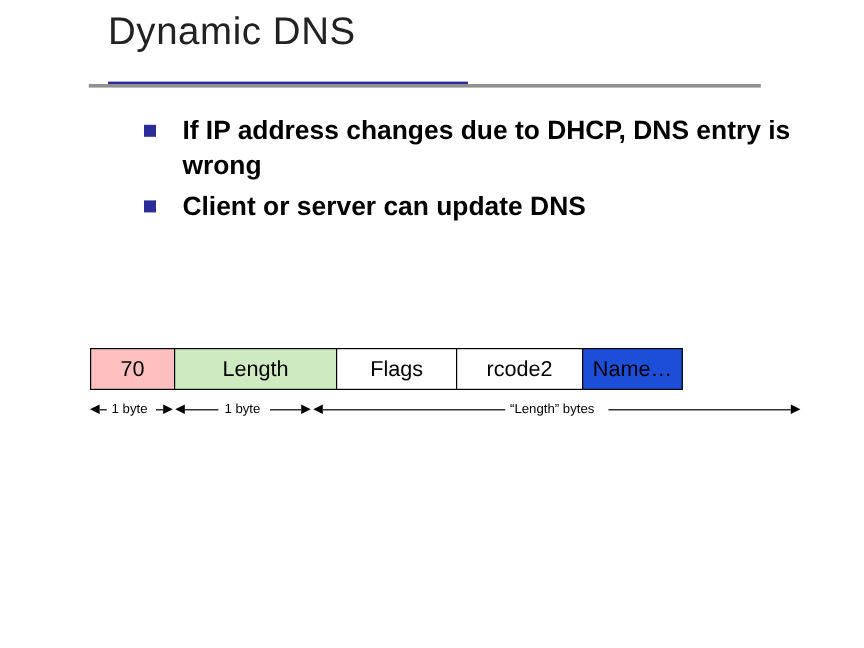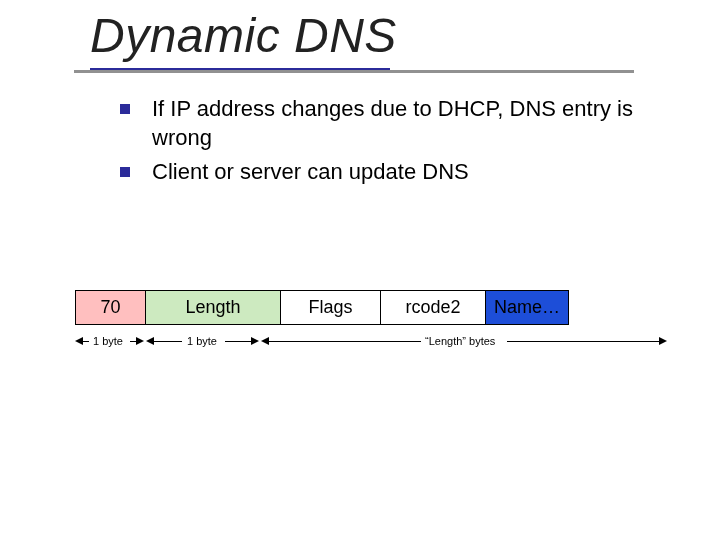--- a/index.html
+++ b/index.html
@@ -8,35 +8,34 @@
     background:#fff;
     font-family:Verdana,Geneva,sans-serif;
     color:#000;
     position:relative;
     box-sizing:border-box;
   }
   .title-wrap{
     position:absolute;left:90px;top:8px;
   }
   .title{
-    font-size:48px;
+    font-size:32px;
     letter-spacing:0.5px;
     color:#222;
-    font-style:italic;
   }
   .title-underline{
     position:absolute;left:0;top:60px;height:3px;
     background:#2b2b9a;
   }
   .title-shadow{
     position:absolute;left:74px;top:70px;width:560px;height:3px;
     background:#919191;
   }
   .bullets{
-    position:absolute;left:120px;top:95px;width:555px;
+    position:absolute;left:120px;top:95px;width:555px;font-weight:bold;
   }
   .bullet-row{
     display:flex;align-items:flex-start;
     margin-bottom:6px;
   }
   .sq{
     width:10px;height:10px;background:#2b2b9a;flex:none;
     margin-top:9px;margin-right:22px;
   }
   .bullet-text{

